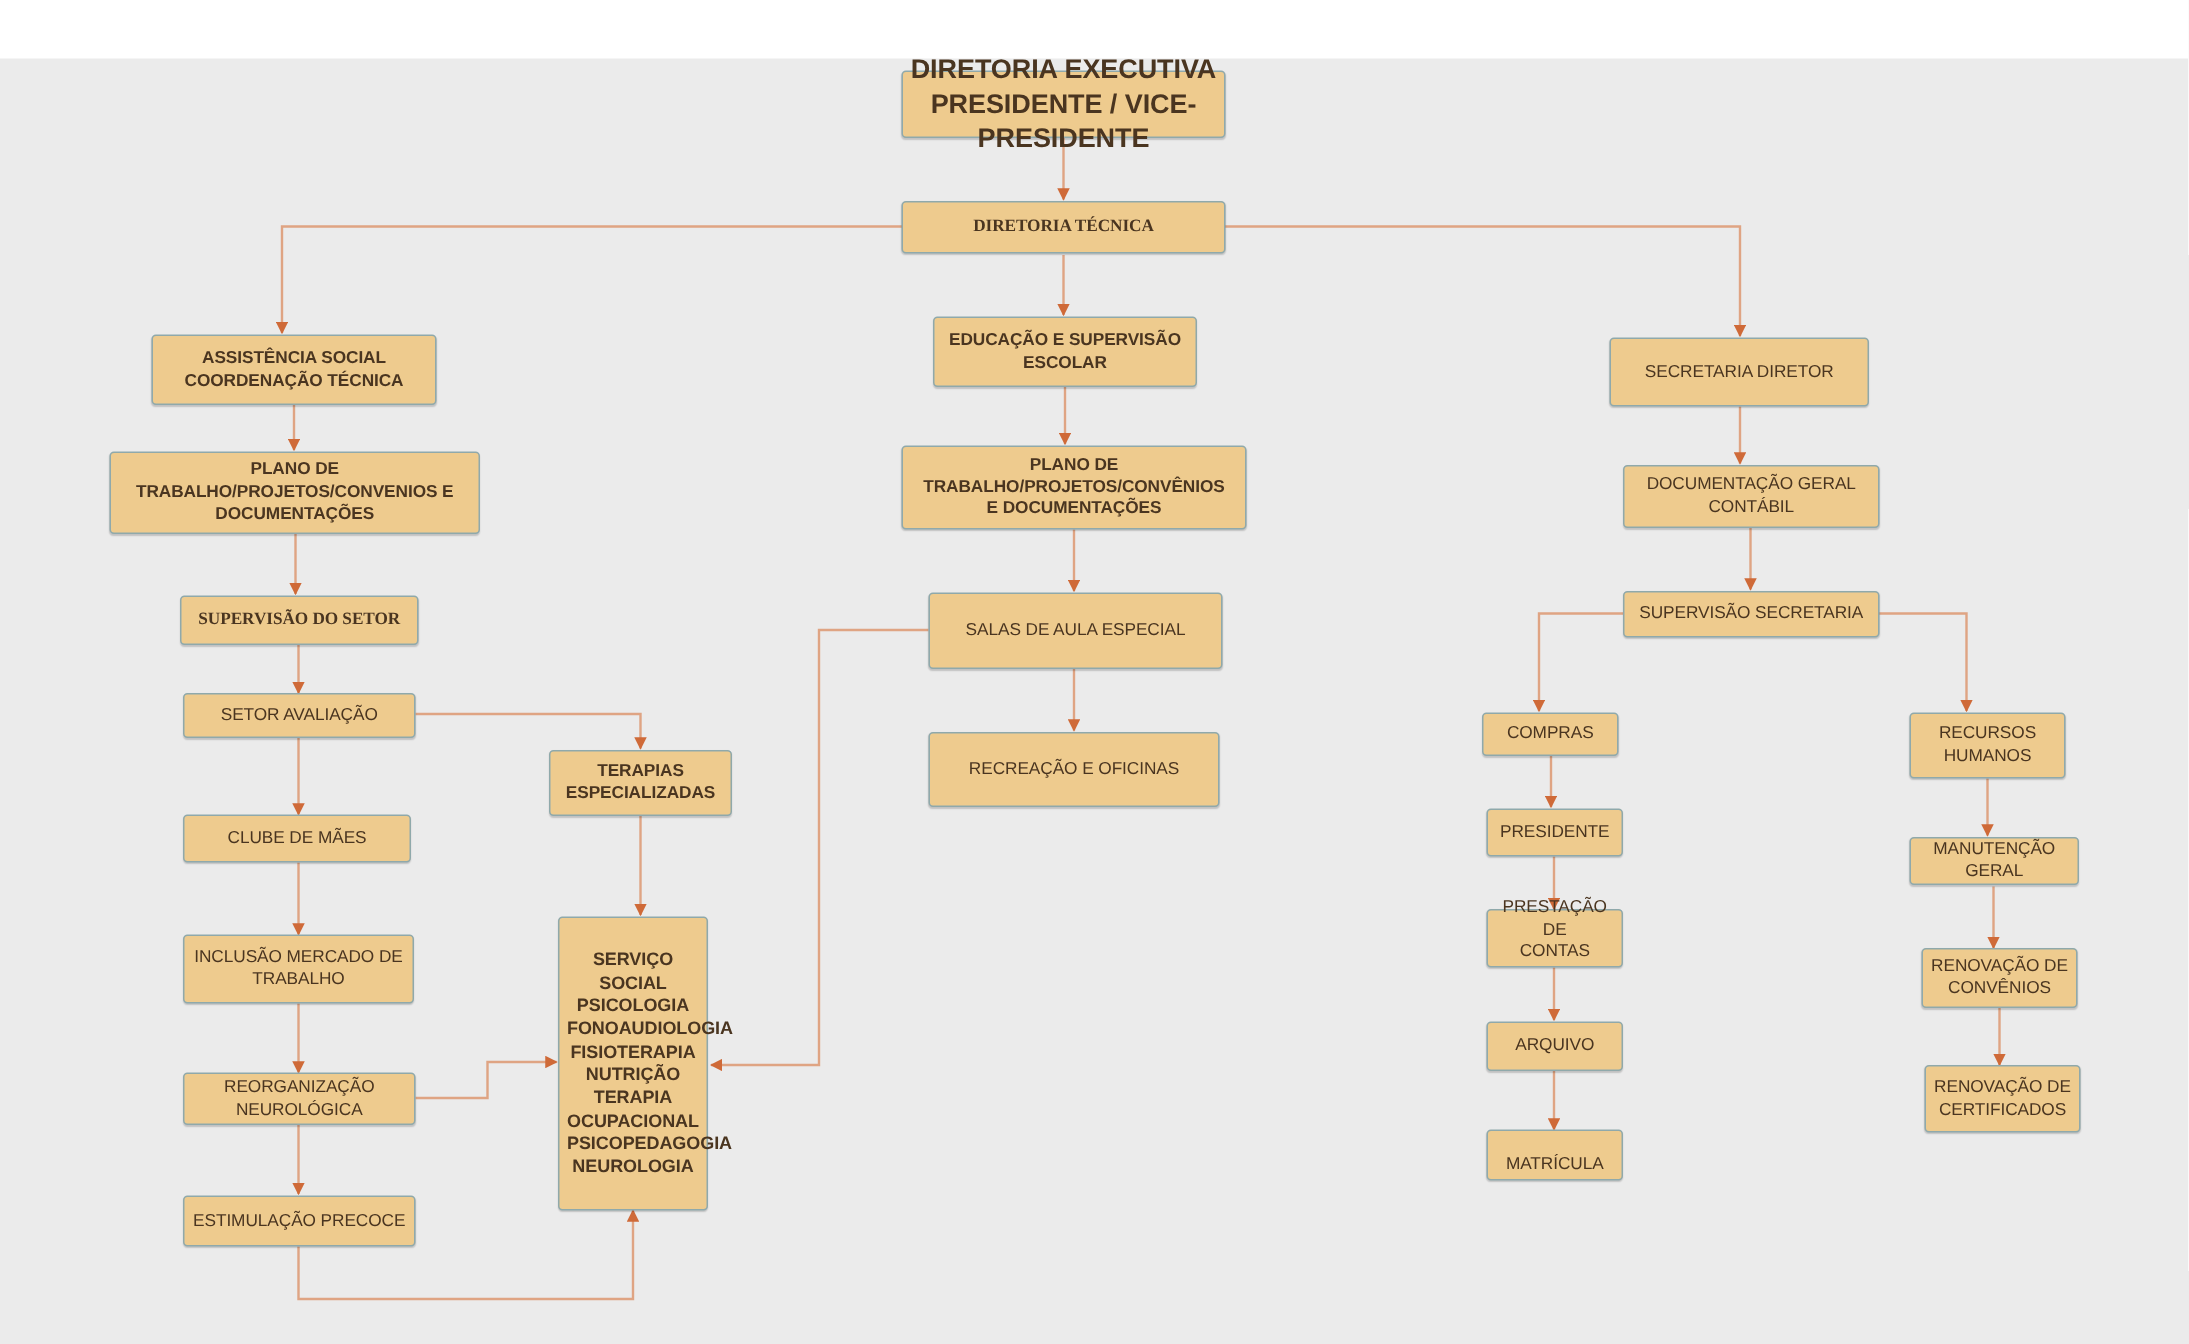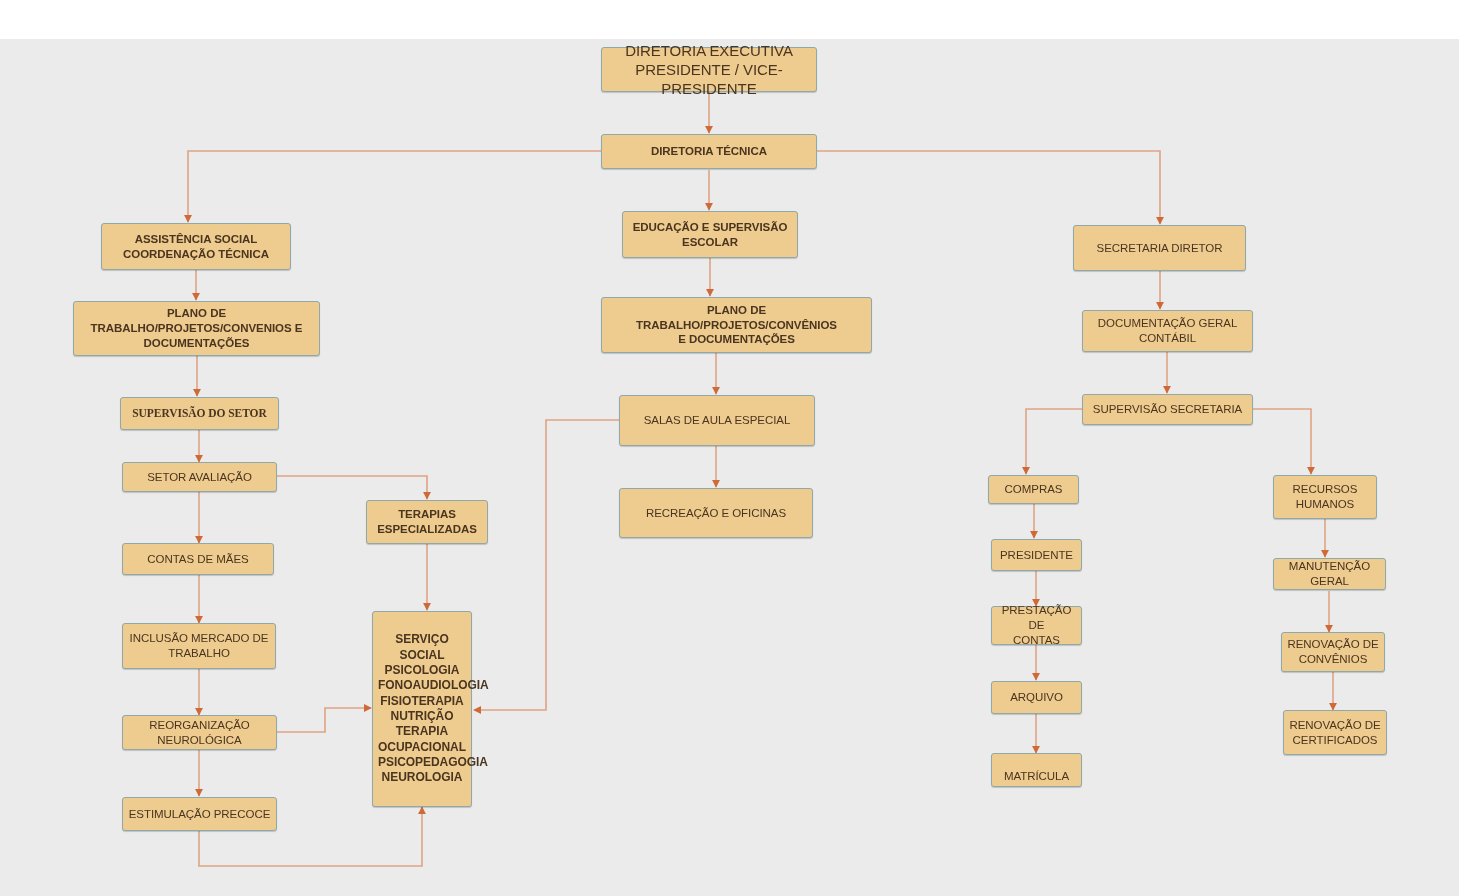--- a/index.html
+++ b/index.html
@@ -42,22 +42,22 @@
     justify-content: center;
     text-align: center;
     color: #4a3520;
     font-size: 11.5px;
     line-height: 1.28;
     letter-spacing: -0.05px;
     padding: 2px 5px;
     box-shadow: 0 1px 1px rgba(0,0,0,0.18);
   }
   .node.bold {
-    font-weight: normal;
-    font-size: 15px;
+    font-weight: bold;
+    font-size: 18px;
   }
   .node.semi {
     font-weight: bold;
   }
   .node .txt {
     width: 100%;
     white-space: pre-line;
   }
 </style>
 </head>
@@ -119,21 +119,21 @@
       <path d="M 1329 591 L 1329 632"></path>
       <path d="M 1333 672 L 1333 710"></path>
     </g>
   </svg>
 
   <div class="node bold" style="left:601px; top:47px; width:216px; height:45px;">
     <span class="txt">DIRETORIA EXECUTIVA
 PRESIDENTE / VICE-PRESIDENTE</span>
   </div>
 
-  <div class="node semi" style="left:601px; top:134px; width:216px; height:35px;">
+  <div class="node semi" style="left:601px; top:134px; width:216px; height:35px;font-family:Liberation Serif, serif;">
     <span class="txt">DIRETORIA TÉCNICA</span>
   </div>
 
   <div class="node semi" style="left:101px; top:223px; width:190px; height:47px;">
     <span class="txt">ASSISTÊNCIA SOCIAL
 COORDENAÇÃO TÉCNICA</span>
   </div>
 
   <div class="node semi" style="left:73px; top:301px; width:247px; height:55px;">
     <span class="txt">PLANO DE TRABALHO/PROJETOS/CONVENIOS E
@@ -142,21 +142,21 @@
 
   <div class="node semi" style="left:120px; top:397px; width:159px; height:33px;font-family:Liberation Serif, serif;">
     <span class="txt">SUPERVISÃO DO SETOR</span>
   </div>
 
   <div class="node" style="left:122px; top:462px; width:155px; height:30px;">
     <span class="txt">SETOR AVALIAÇÃO</span>
   </div>
 
   <div class="node" style="left:122px; top:543px; width:152px; height:32px;">
-    <span class="txt">CONTAS DE MÃES</span>
+    <span class="txt">CLUBE DE MÃES</span>
   </div>
 
   <div class="node" style="left:122px; top:623px; width:154px; height:46px;">
     <span class="txt">INCLUSÃO MERCADO DE
 TRABALHO</span>
   </div>
 
   <div class="node" style="left:122px; top:715px; width:155px; height:35px;justify-content:center;">
     <span class="txt">REORGANIZAÇÃO
 NEUROLÓGICA</span>
@@ -181,21 +181,21 @@
 OCUPACIONAL
 PSICOPEDAGOGIA
 NEUROLOGIA</span>
   </div>
 
   <div class="node semi" style="left:622px; top:211px; width:176px; height:47px;">
     <span class="txt">EDUCAÇÃO E SUPERVISÃO
 ESCOLAR</span>
   </div>
 
-  <div class="node semi" style="left:601px; top:297px; width:271px; height:56px;">
+  <div class="node semi" style="left:601px; top:297px; width:230px; height:56px;">
     <span class="txt">PLANO DE TRABALHO/PROJETOS/CONVÊNIOS
 E DOCUMENTAÇÕES</span>
   </div>
 
   <div class="node" style="left:619px; top:395px; width:196px; height:51px;">
     <span class="txt">SALAS DE AULA  ESPECIAL</span>
   </div>
 
   <div class="node" style="left:619px; top:488px; width:194px; height:50px;">
     <span class="txt">RECREAÇÃO E OFICINAS</span>
@@ -215,21 +215,21 @@
   </div>
 
   <div class="node" style="left:988px; top:475px; width:91px; height:29px;">
     <span class="txt">COMPRAS</span>
   </div>
 
   <div class="node" style="left:991px; top:539px; width:91px; height:32px;">
     <span class="txt">PRESIDENTE</span>
   </div>
 
-  <div class="node" style="left:991px; top:606px; width:91px; height:39px;">
+  <div class="node" style="left:991px; top:606px; width:91px; height:39px;align-items:flex-end;">
     <span class="txt">PRESTAÇÃO DE
 CONTAS</span>
   </div>
 
   <div class="node" style="left:991px; top:681px; width:91px; height:33px;">
     <span class="txt">ARQUIVO</span>
   </div>
 
   <div class="node" style="left:991px; top:753px; width:91px; height:34px;align-items:flex-end;">
     <span class="txt">MATRÍCULA</span>

